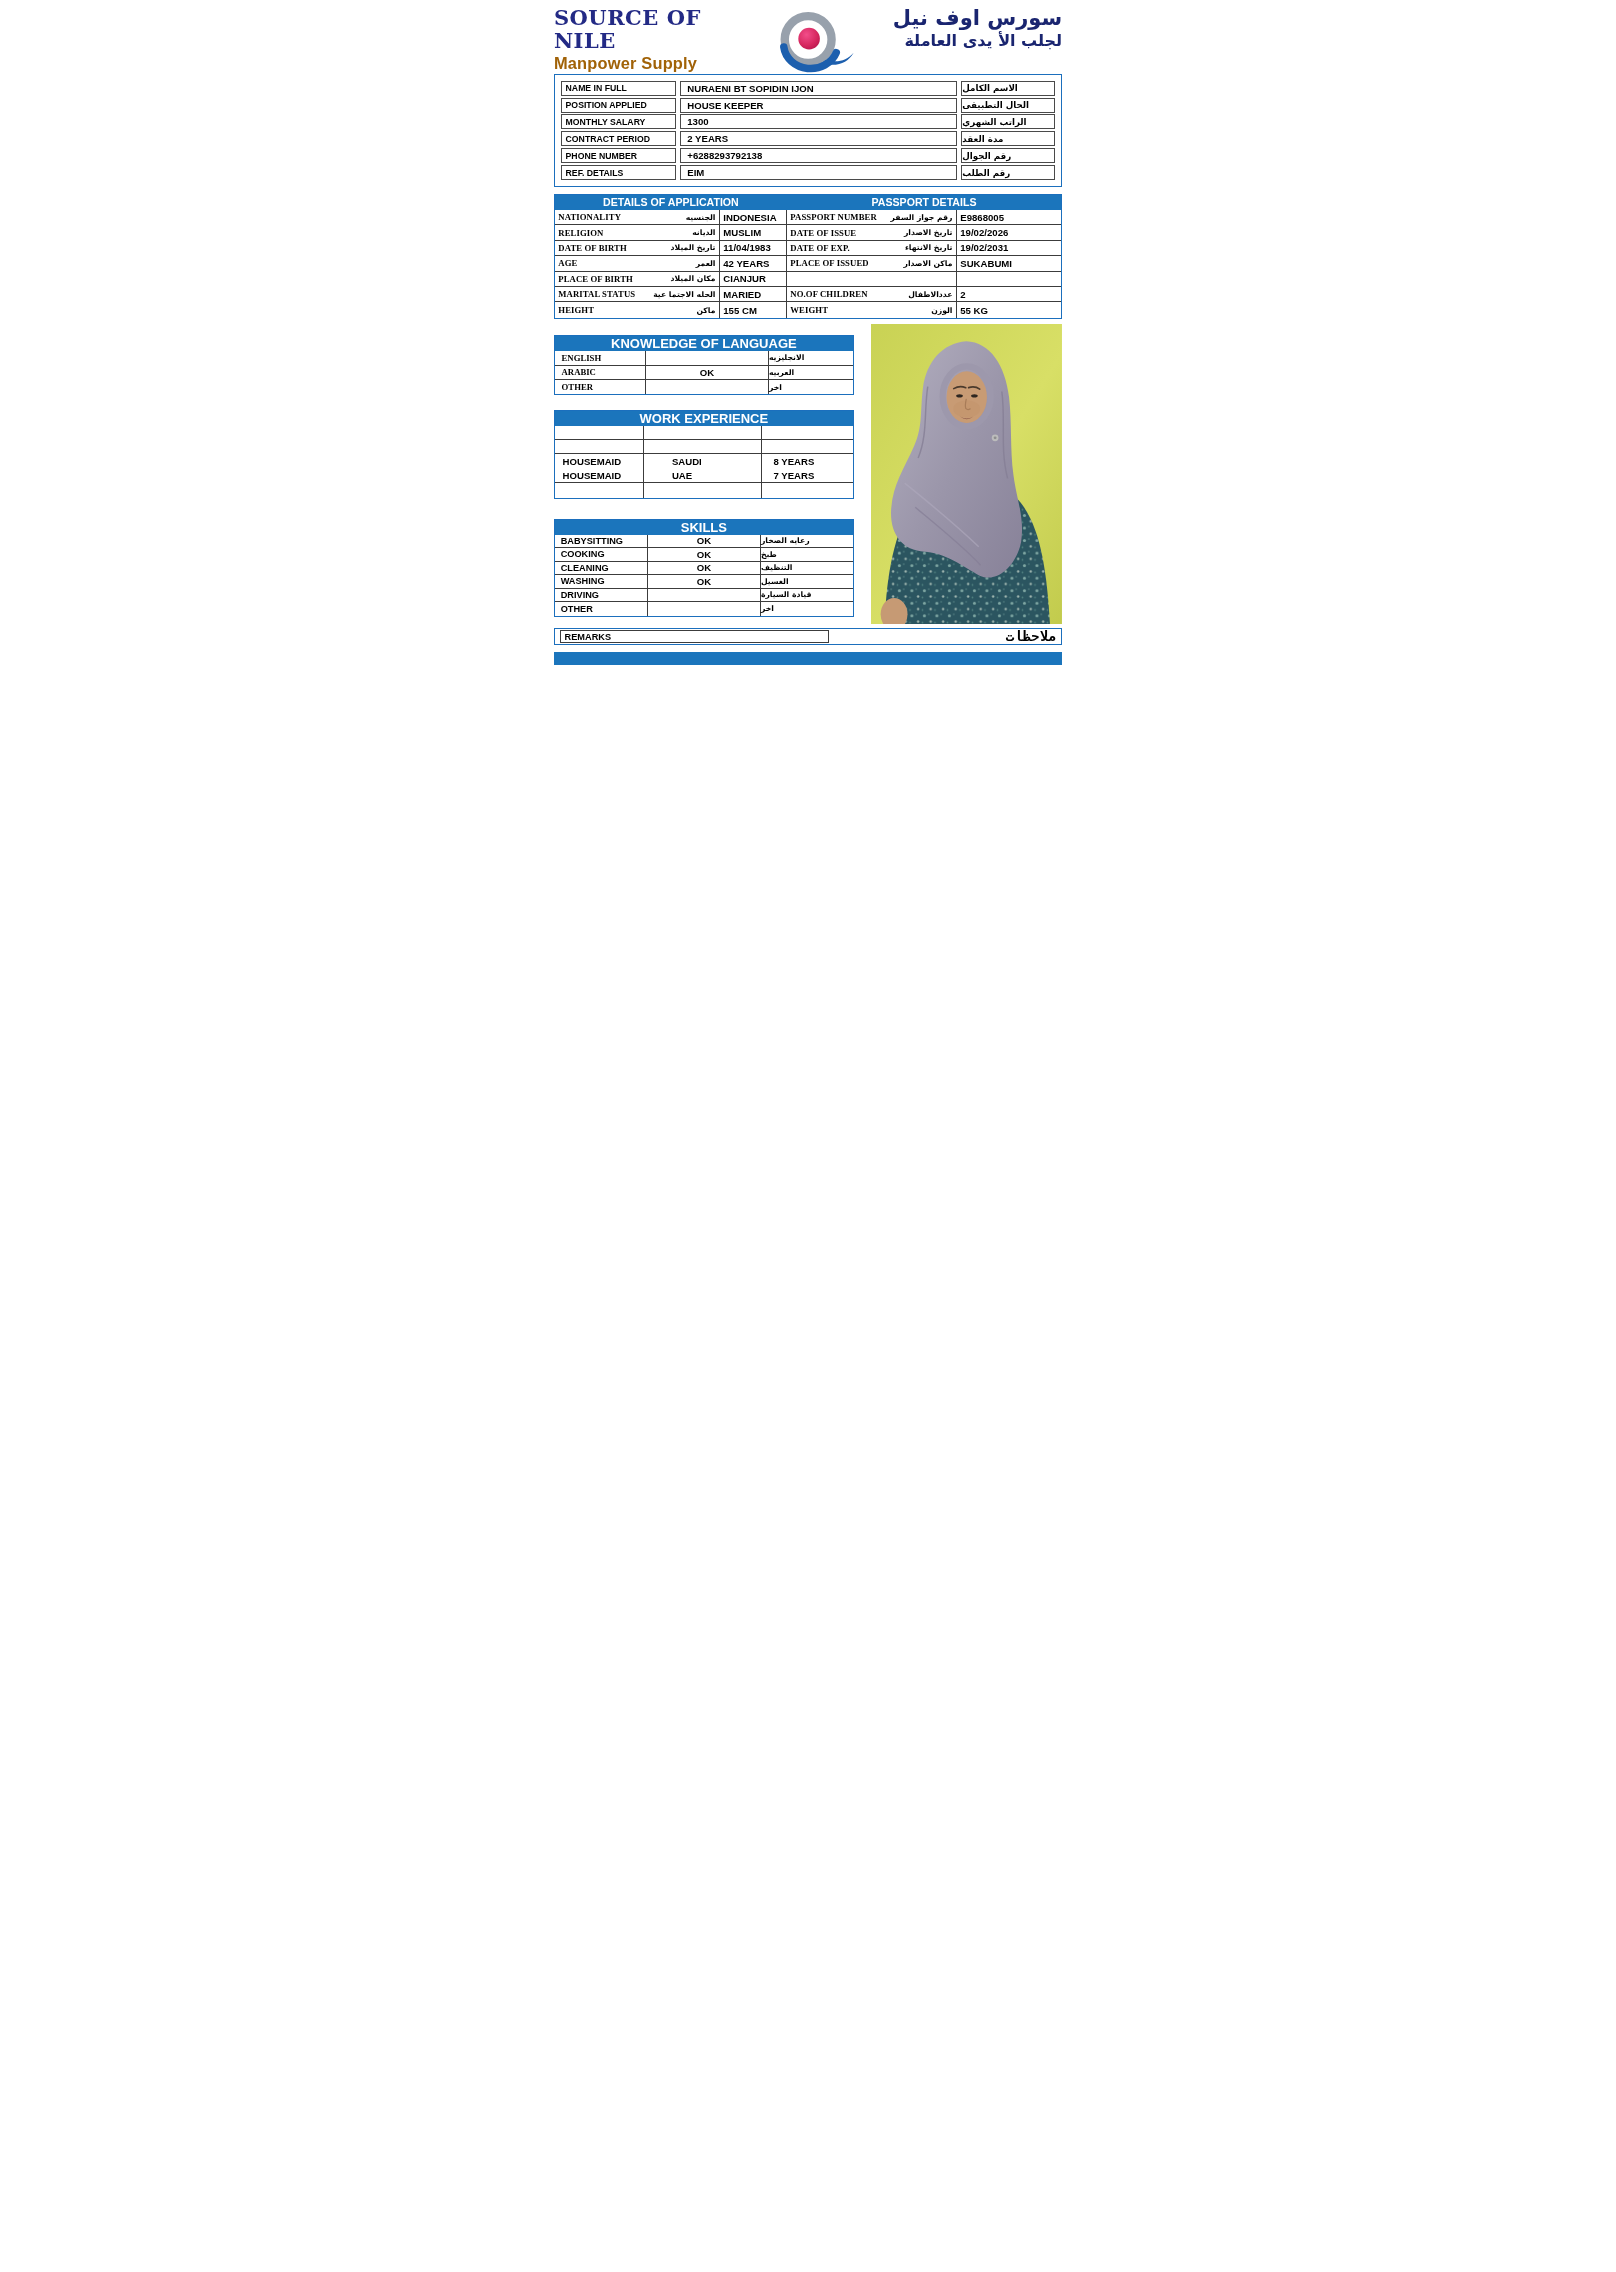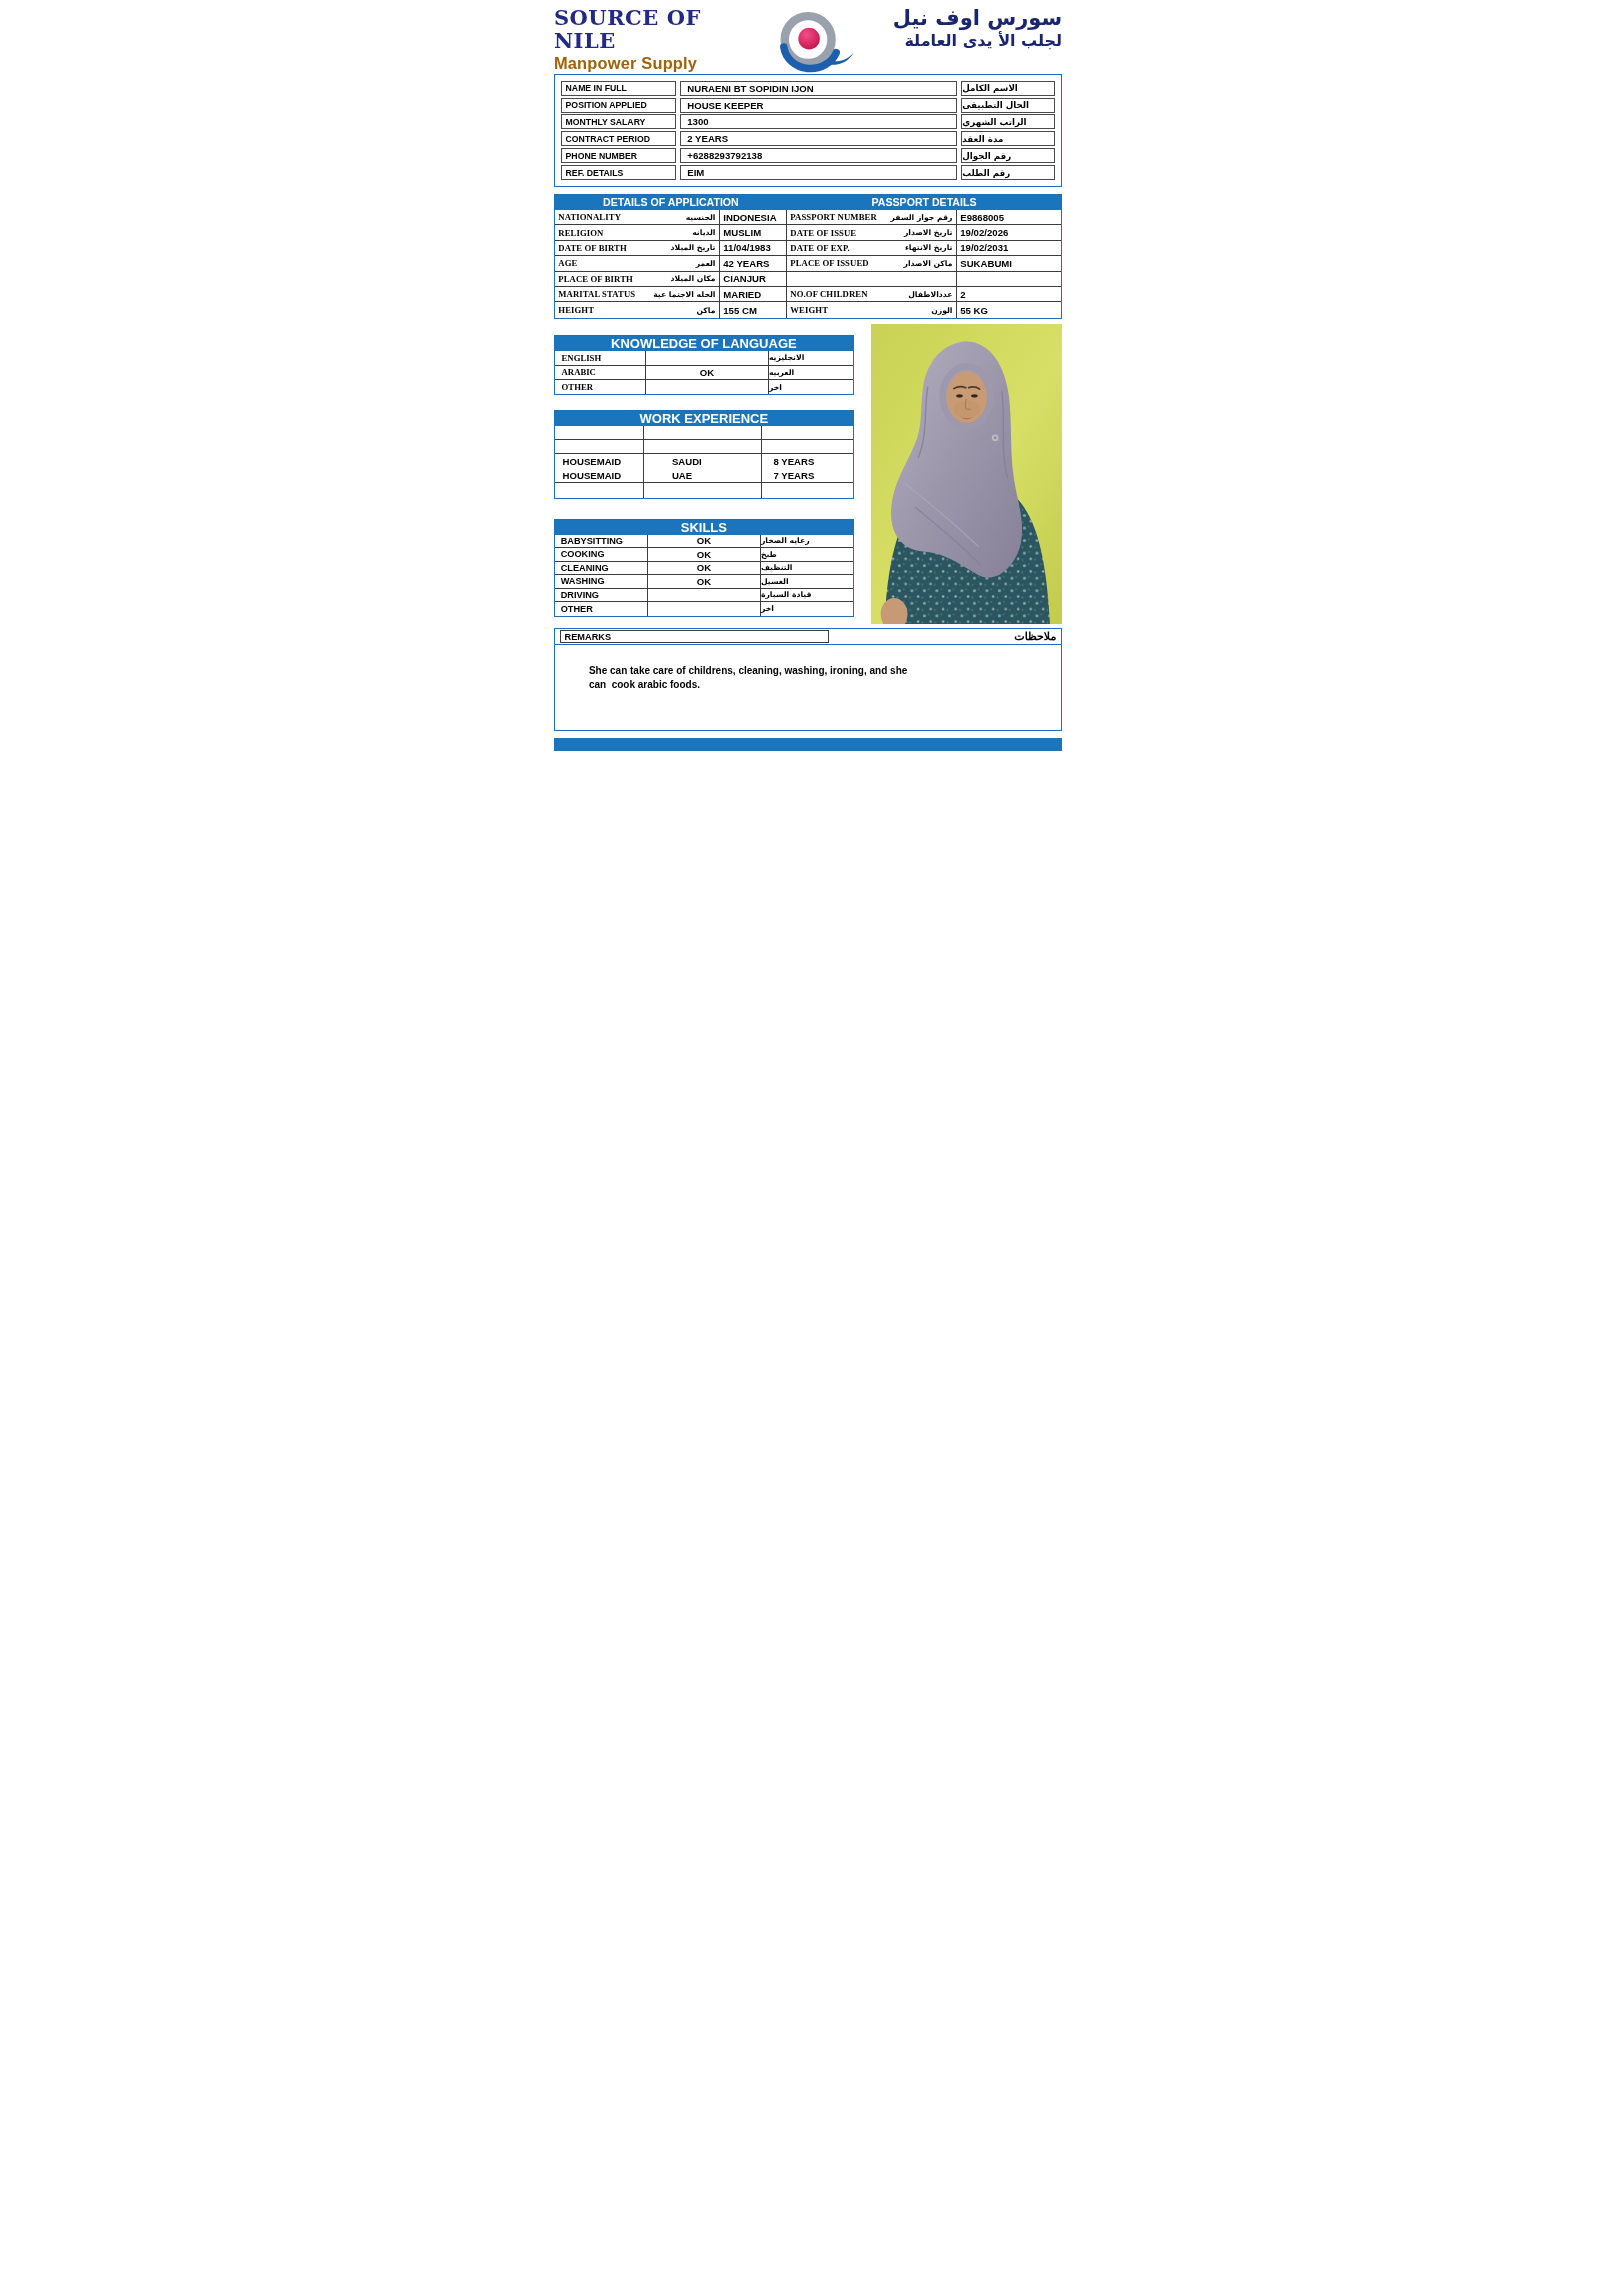--- a/index.html
+++ b/index.html
@@ -72,21 +72,21 @@
 
   .skills { margin-top: 20px; }
   .skills-grid { grid-template-columns: 93px 113px 1fr; }
   .lab-sans { padding-left: 5.8px; font-weight: bold; font-size: 9.2px; }
   .skills-grid > div { min-height: 13.5px; }
 
   
   .remarks { margin-top: 4.8px; }
   .remarks-head { border: 1.4px solid #1b6fbd; display: flex; align-items: center; height: 16.4px; padding: 0 4.8px; }
   .remarks-label-box { border: 0.7px solid #3c3c3c; width: 269px; height: 12.5px; display: flex; align-items: center; padding-left: 3.9px; font-weight: bold; font-size: 9.2px; }
-  .remarks-ar { margin-left: auto; font-family: Liberation Sans, sans-serif; font-weight: bold; font-size: 11px; direction: rtl; }
+  .remarks-ar { margin-left: auto; font-family: Liberation Mono, monospace; font-weight: bold; font-size: 14px; direction: rtl; }
   .remarks-body { border: 1.4px solid #1b6fbd; border-top: none; min-height: 86px; padding: 19px 19px 9.6px 34px; font-weight: bold; font-size: 10px; white-space: pre-wrap; line-height: 1.45; }
 
   
   .bottom-bar { margin: 7.7px 15.4px 0 15.4px; height: 12.5px; background: #1b75bc; }
 </style>
 </head>
 <body>
 
 <div class="page">
 
@@ -365,20 +365,18 @@
         <circle cx="258" cy="236" r="3" fill="#8e8e8e"></circle>
       </svg>
     </div>
   </div>
 
   <section class="remarks content">
     <div class="remarks-head">
       <div class="remarks-label-box">REMARKS</div>
       <div class="remarks-ar">ملاحظات</div>
     </div>
-    <div class="remarks-body">She can take care of childrens, cleaning, washing, ironing, and she
-can  cook arabic foods.</div>
   </section>
 
   <div class="bottom-bar"></div>
 
 </div>
 
 
 </body></html>

